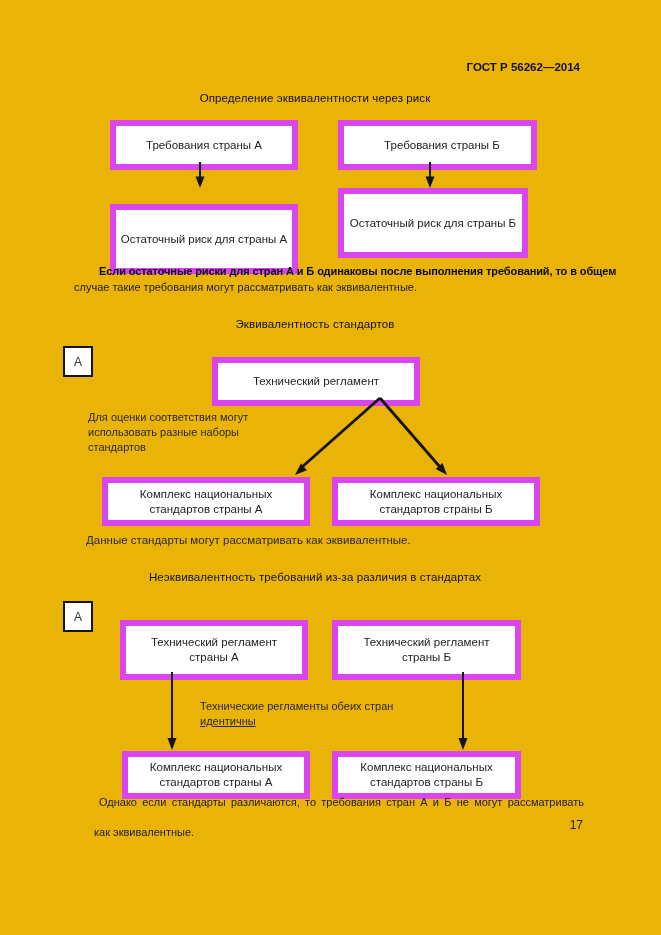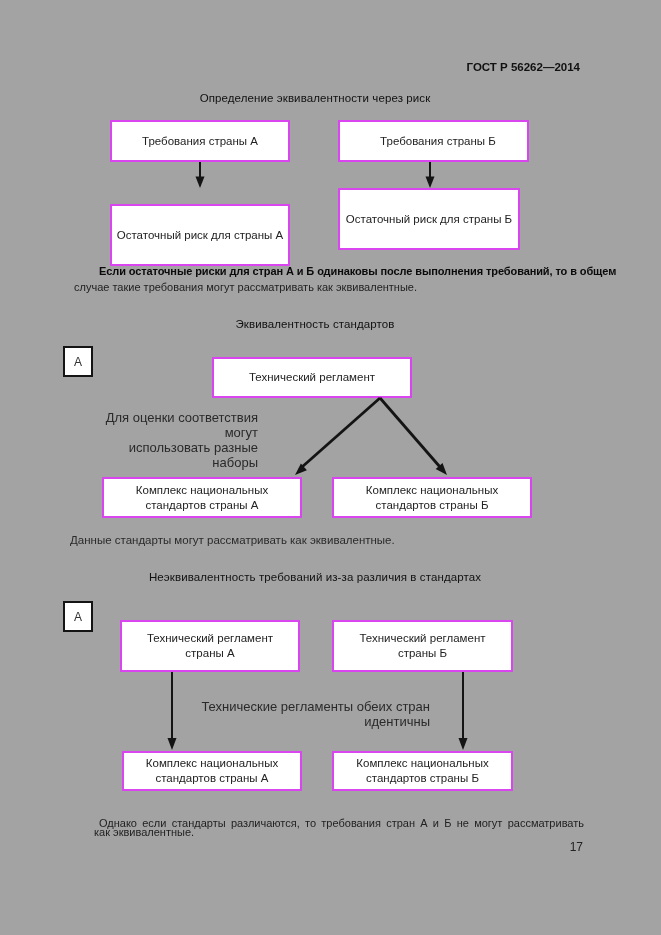--- a/index.html
+++ b/index.html
@@ -1,34 +1,34 @@
 <!DOCTYPE html>
 <html><head>
 <meta charset="utf-8">
 <style>
   html,body{margin:0;padding:0;background:#ffffff;}
   .page{
-    position:relative;width:661px;height:935px;background:#a3a3a3;
+    position:relative;width:661px;height:935px;background:#eab308;
     font-family:"Liberation Sans",sans-serif;color:#1d1d1d;overflow:hidden;
   }
   .abs{position:absolute;}
   .hdr{font-weight:bold;font-size:11.5px;color:#111;text-align:right;}
   .title{font-weight:normal;font-size:11.5px;color:#111;text-align:center;letter-spacing:.1px;}
   .box{
-    position:absolute;border:2px solid #d946ef;background:#fff;
+    position:absolute;border:6px solid #d946ef;background:#fff;
     display:flex;flex-direction:column;align-items:center;justify-content:center;
     text-align:center;font-size:11.5px;line-height:15px;color:#222;
   }
   .marker{
     position:absolute;border:2px solid #141414;background:#fff;
     display:flex;align-items:center;justify-content:center;
     font-size:12px;color:#333;
   }
-  .note{font-size:13px;line-height:15px;text-align:right;color:#2a2a2a;}
-  .caption{font-size:11.5px;color:#2a2a2a;white-space:nowrap;}
+  .note{font-size:11px;line-height:15px;text-align:left;color:#2a2a2a;}
+  .caption{font-size:11.5px;color:#2a2a2a;white-space:nowrap;margin-left:16px;}
   .para-line{font-size:11px;white-space:nowrap;color:#222;margin-left:27px;}
   .para-bold{font-weight:bold;color:#0a0a0a;letter-spacing:-.1px;}
   .para-just{word-spacing:2.2px;}
   .pagenum{font-size:12px;color:#222;text-align:right;}
   svg{display:block;}
 </style>
 </head>
 <body>
 
 <div class="page">
@@ -57,20 +57,21 @@
 
   <div class="abs para-line" style="left:47px;top:281px;">случае такие требования могут рассматривать как эквивалентные.</div>
 
   <div class="marker" style="left:63px;top:346px;width:26px;height:27px;">А</div>
 
   <div class="box" style="left:212px;top:357px;width:196px;height:37px;">Технический регламент</div>
 
   <div class="abs note" style="left:88px;top:410px;width:170px;">
     <span style="display:block;">Для оценки соответствия могут</span>
     <span style="display:block;">использовать разные наборы</span>
+    <span style="display:block;">стандартов</span>
   </div>
 
   <svg class="abs" style="left:285px;top:396px;" width="170" height="84" viewBox="0 0 170 84">
     <line x1="95" y1="2" x2="17" y2="71" stroke="#141414" stroke-width="2.8"></line>
     <polygon points="10,79 15.9,67.6 21.9,74.3" fill="#141414"></polygon>
     <line x1="95" y1="2" x2="155" y2="71" stroke="#141414" stroke-width="2.8"></line>
     <polygon points="162,79 150.7,72.9 157.5,66.9" fill="#141414"></polygon>
   </svg>
 
   <div class="box" style="left:102px;top:477px;width:196px;height:37px;">
@@ -101,30 +102,30 @@
     <line x1="6" y1="0" x2="6" y2="68" stroke="#141414" stroke-width="2"></line>
     <polygon points="6,78 1.5,66 10.5,66" fill="#141414"></polygon>
   </svg>
   <svg class="abs" style="left:457px;top:672px;" width="12" height="78" viewBox="0 0 12 78">
     <line x1="6" y1="0" x2="6" y2="68" stroke="#141414" stroke-width="2"></line>
     <polygon points="6,78 1.5,66 10.5,66" fill="#141414"></polygon>
   </svg>
 
   <div class="abs note" style="left:200px;top:699px;width:230px;">
     <span style="display:block;">Технические регламенты обеих стран</span>
-    <span style="display:block;">идентичны</span>
+    <span style="display:block;text-decoration:underline;">идентичны</span>
   </div>
 
   <div class="box" style="left:122px;top:751px;width:176px;height:36px;">
     <span>Комплекс национальных</span>
     <span>стандартов страны А</span>
   </div>
   <div class="box" style="left:332px;top:751px;width:177px;height:36px;">
     <span>Комплекс национальных</span>
     <span>стандартов страны Б</span>
   </div>
 
-  <div class="abs para-line para-just" style="left:72px;top:817px;">Однако если стандарты различаются, то требования стран А и Б не могут рассматривать</div>
+  <div class="abs para-line para-just" style="left:72px;top:796px;">Однако если стандарты различаются, то требования стран А и Б не могут рассматривать</div>
   <div class="abs para-line" style="left:47px;top:826px;padding-left:20px;">как эквивалентные.</div>
 
-  <div class="abs pagenum" style="left:520px;top:840px;width:63px;">17</div>
+  <div class="abs pagenum" style="left:520px;top:818px;width:63px;">17</div>
 
 </div>
 
 </body></html>

